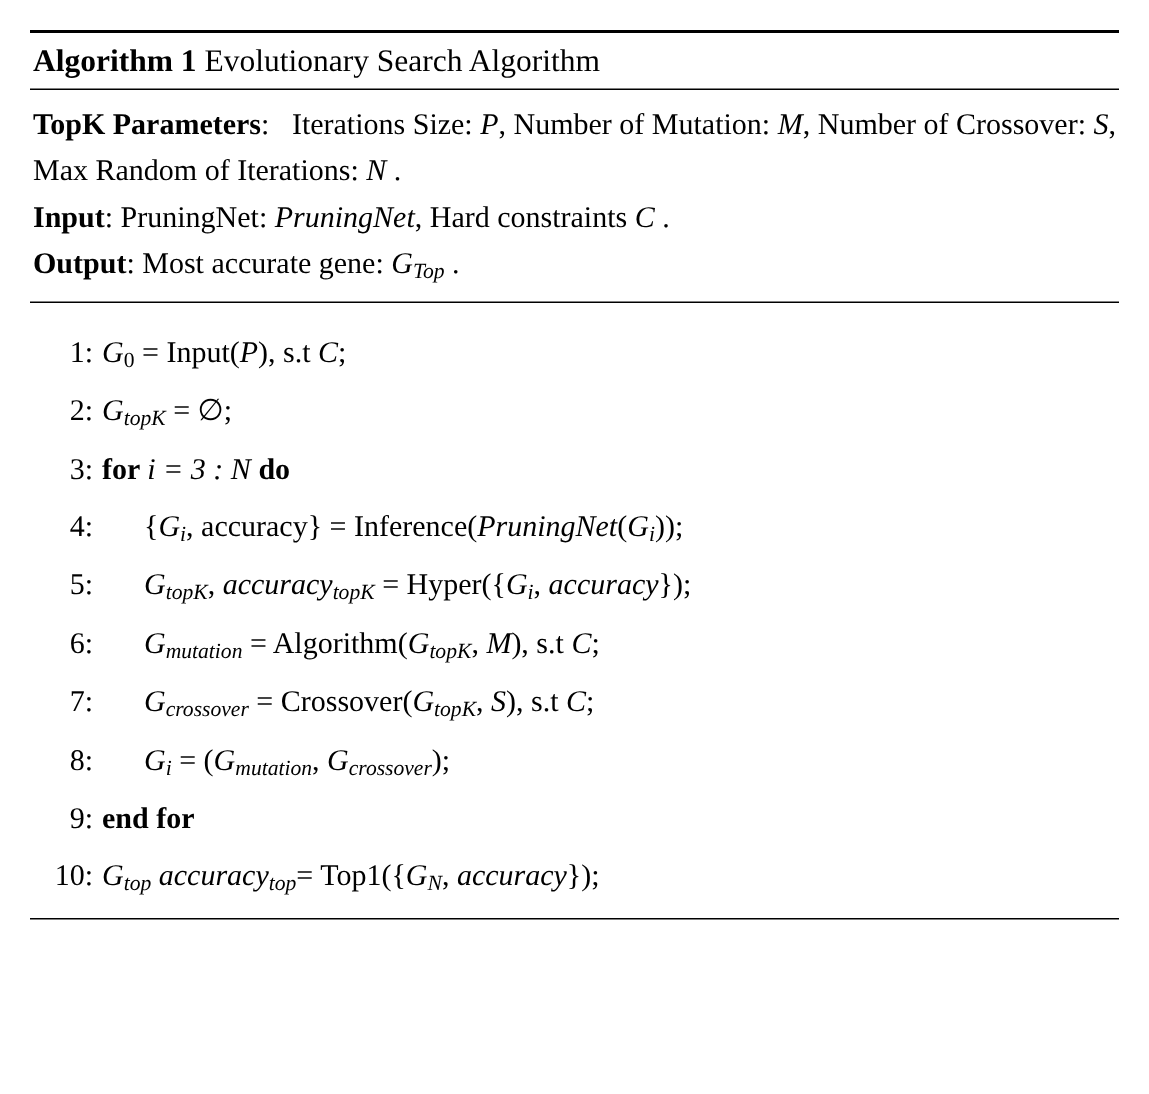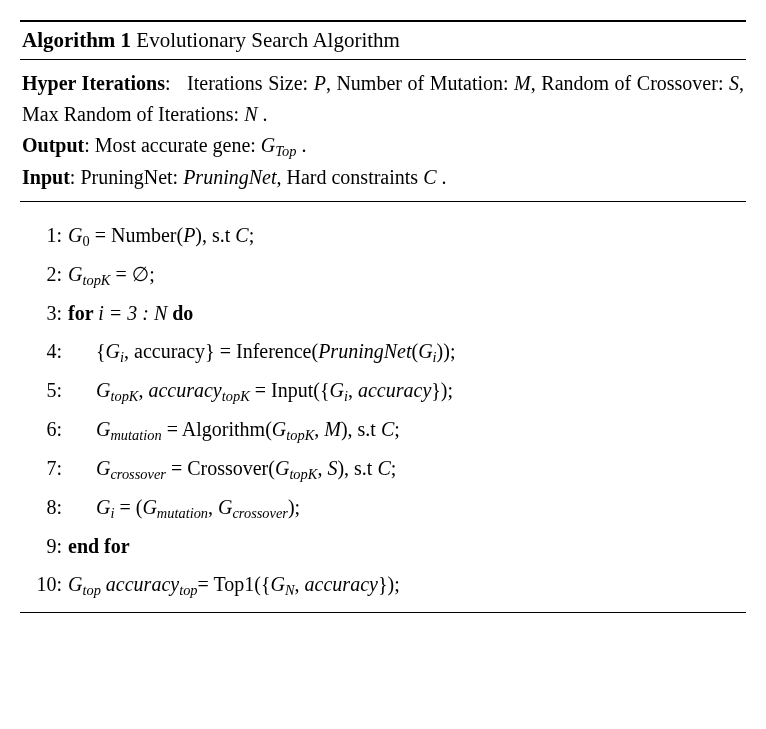--- a/index.html
+++ b/index.html
@@ -77,48 +77,48 @@
 
   <div class="title-row">
     <span class="bold">Algorithm 1</span>
     <span>Evolutionary Search Algorithm</span>
   </div>
 
   <div class="rule-thin"></div>
 
   <div class="header-block">
     <div style="text-align:justify;">
-      <span class="bold">Hyper Iterations</span><span>:&nbsp;&nbsp;</span>
+      <span class="bold">TopK Parameters</span><span>:&nbsp;&nbsp;</span>
       <span>Iterations Size: </span>
       <span class="cal">P</span><span>, Number of Mutation: </span>
-      <span class="cal">M</span><span>, Random of Crossover: </span>
+      <span class="cal">M</span><span>, Number of Crossover: </span>
       <span class="cal">S</span><span>, Max Random of Iterations: </span>
       <span class="cal">N</span><span> .</span>
-    </div>
-    <div>
-      <span class="bold">Output</span><span>: </span>
-      <span>Most accurate gene: </span>
-      <span class="cal">G</span><sub class="it">Top</sub><span> .</span>
     </div>
     <div>
       <span class="bold">Input</span><span>: </span>
       <span>PruningNet: </span>
       <span class="it">PruningNet</span><span>, Hard constraints </span>
       <span class="cal">C</span><span> .</span>
+    </div>
+    <div>
+      <span class="bold">Output</span><span>: </span>
+      <span>Most accurate gene: </span>
+      <span class="cal">G</span><sub class="it">Top</sub><span> .</span>
     </div>
   </div>
 
   <div class="rule-thin"></div>
 
   <div class="steps">
 
     <div class="step">
       <span class="lineno">1:</span>
       <span class="linecontent">
-        <span class="cal">G</span><sub>0</sub><span> = Number(</span><span class="cal">P</span><span>), s.t </span><span class="cal">C</span><span>;</span>
+        <span class="cal">G</span><sub>0</sub><span> = Input(</span><span class="cal">P</span><span>), s.t </span><span class="cal">C</span><span>;</span>
       </span>
     </div>
 
     <div class="step">
       <span class="lineno">2:</span>
       <span class="linecontent">
         <span class="cal">G</span><sub class="it">topK</sub><span> = ∅;</span>
       </span>
     </div>
 
@@ -135,21 +135,21 @@
         <span class="indent">
           <span>{</span><span class="cal">G</span><sub class="it">i</sub><span>, accuracy} = Inference(</span><span class="it">PruningNet</span><span>(</span><span class="cal">G</span><sub class="it">i</sub><span>));</span>
         </span>
       </span>
     </div>
 
     <div class="step">
       <span class="lineno">5:</span>
       <span class="linecontent">
         <span class="indent">
-          <span class="cal">G</span><sub class="it">topK</sub><span>, </span><span class="it">accuracy</span><sub class="it">topK</sub><span> = Input({</span><span class="cal">G</span><sub class="it">i</sub><span>, </span><span class="it">accuracy</span><span>});</span>
+          <span class="cal">G</span><sub class="it">topK</sub><span>, </span><span class="it">accuracy</span><sub class="it">topK</sub><span> = Hyper({</span><span class="cal">G</span><sub class="it">i</sub><span>, </span><span class="it">accuracy</span><span>});</span>
         </span>
       </span>
     </div>
 
     <div class="step">
       <span class="lineno">6:</span>
       <span class="linecontent">
         <span class="indent">
           <span class="cal">G</span><sub class="it">mutation</sub><span> = Algorithm(</span><span class="cal">G</span><sub class="it">topK</sub><span>, </span><span class="cal">M</span><span>), s.t </span><span class="cal">C</span><span>;</span>
         </span>

